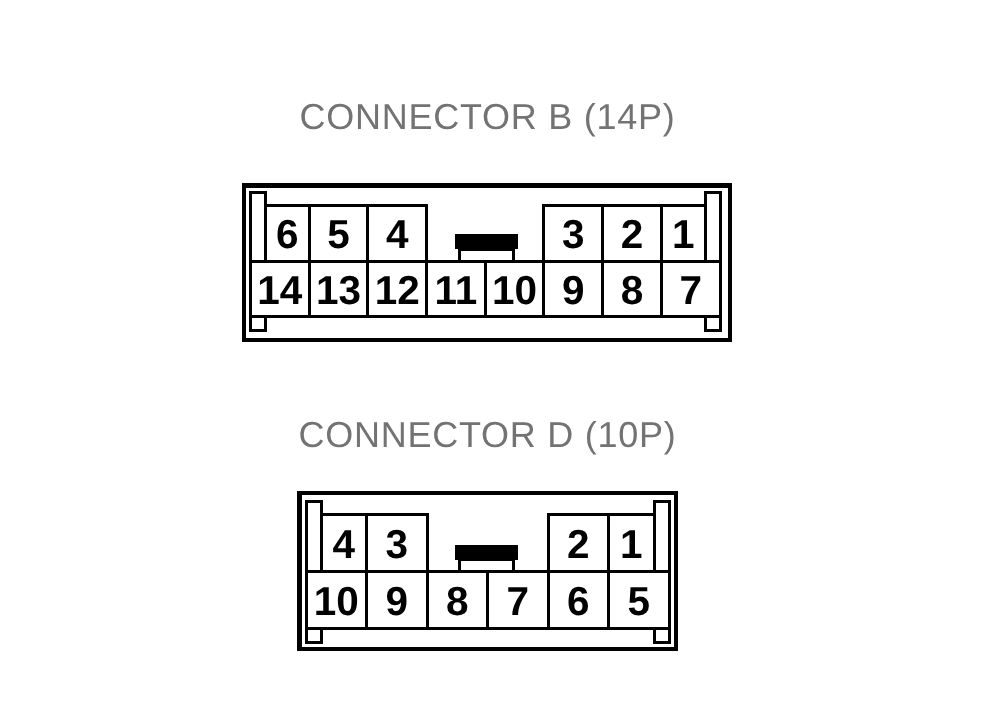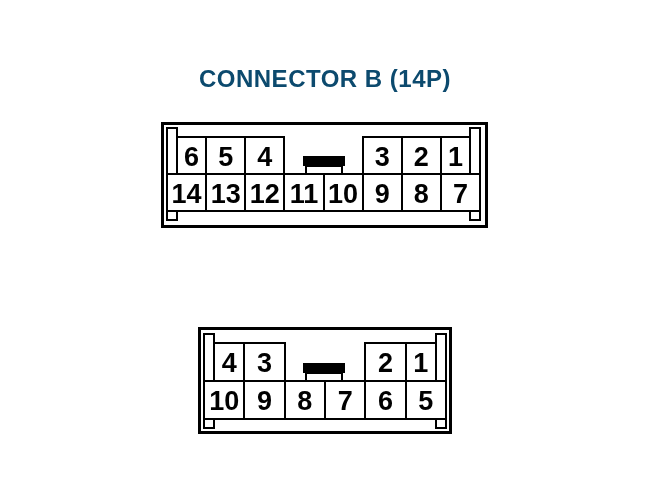--- a/index.html
+++ b/index.html
@@ -10,22 +10,22 @@
     height: 480px;
     background: #ffffff;
     overflow: hidden;
     font-family: "Liberation Sans", sans-serif;
   }
   .conn-title {
     position: absolute;
     text-align: center;
     font-size: 24px;
     line-height: 24px;
-    font-weight: bold;
-    color: #0c4a6e;
+    font-weight: normal;
+    color: #737373;
     letter-spacing: 0.5px;
     white-space: nowrap;
   }
   #title-b { left: 155px; top: 67px;  width: 340px; }
   #title-d { left: 192px; top: 279px; width: 266px; }
   svg.diagram { position: absolute; shape-rendering: crispEdges; }
   #diagram-b { left: 161px; top: 122px; }
   #diagram-d { left: 198px; top: 327px; }
   svg.diagram text {
     font-family: "Liberation Sans", sans-serif;
@@ -71,20 +71,21 @@
       <rect fill="#ffffff" stroke="#000000" stroke-width="2" x="201.625" y="15" width="39.125" height="37"></rect>
       <text x="221.1875" y="34.5" text-anchor="middle" dominant-baseline="central">3</text>
       <rect fill="#ffffff" stroke="#000000" stroke-width="2" x="240.75" y="15" width="39.125" height="37"></rect>
       <text x="260.3125" y="34.5" text-anchor="middle" dominant-baseline="central">2</text>
       <rect fill="#ffffff" stroke="#000000" stroke-width="2" x="279.875" y="15" width="29.125" height="37"></rect>
       <text x="294.4375" y="34.5" text-anchor="middle" dominant-baseline="central">1</text>
       <rect x="145" y="44" width="36" height="8" fill="#ffffff" stroke="#000000" stroke-width="2"></rect>
       <rect x="142" y="34" width="42" height="10" fill="#000000"></rect>
     </svg>
 
+  <div class="conn-title" id="title-d">CONNECTOR D (10P)</div>
 
   <svg class="diagram" id="diagram-d" width="254" height="107" viewBox="0 0 254 107">
       <rect x="1.5" y="1.5" width="251" height="104" fill="#ffffff" stroke="#000000" stroke-width="3"></rect>
       <path d="M 16 16 V 7 H 6 V 101 H 16 V 92" fill="none" stroke="#000000" stroke-width="2"></path>
       <path d="M 238 16 V 7 H 248 V 101 H 238 V 92" fill="none" stroke="#000000" stroke-width="2"></path>
       <rect fill="#ffffff" stroke="#000000" stroke-width="2" x="6" y="54" width="40.333333333333336" height="38"></rect>
       <text x="26.166666666666668" y="74" text-anchor="middle" dominant-baseline="central">10</text>
       <rect fill="#ffffff" stroke="#000000" stroke-width="2" x="46.333333333333336" y="54" width="40.333333333333336" height="38"></rect>
       <text x="66.5" y="74" text-anchor="middle" dominant-baseline="central">9</text>
       <rect fill="#ffffff" stroke="#000000" stroke-width="2" x="86.66666666666667" y="54" width="40.333333333333336" height="38"></rect>

